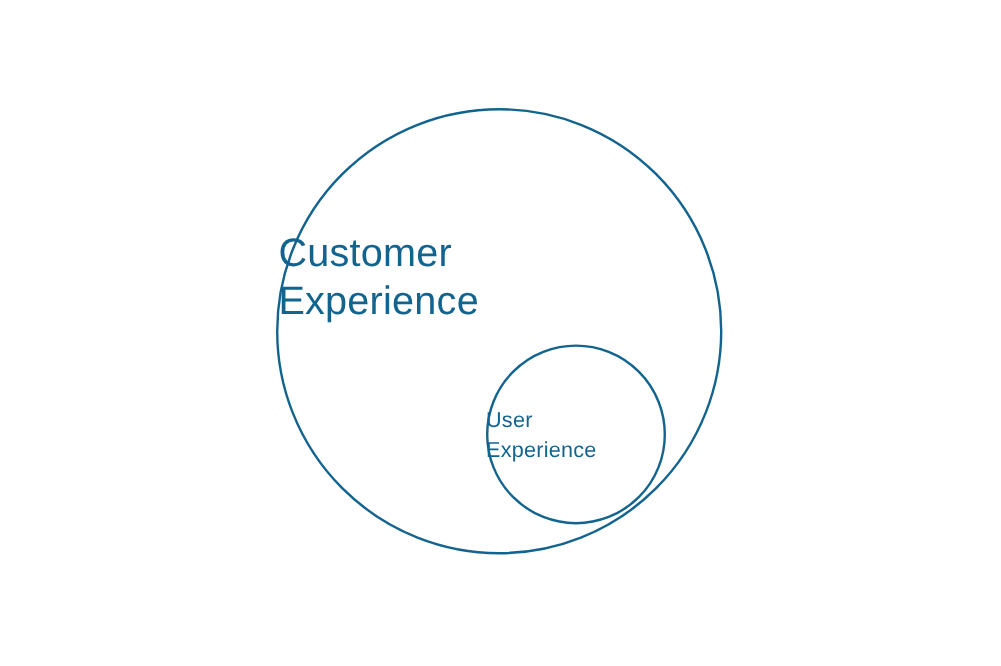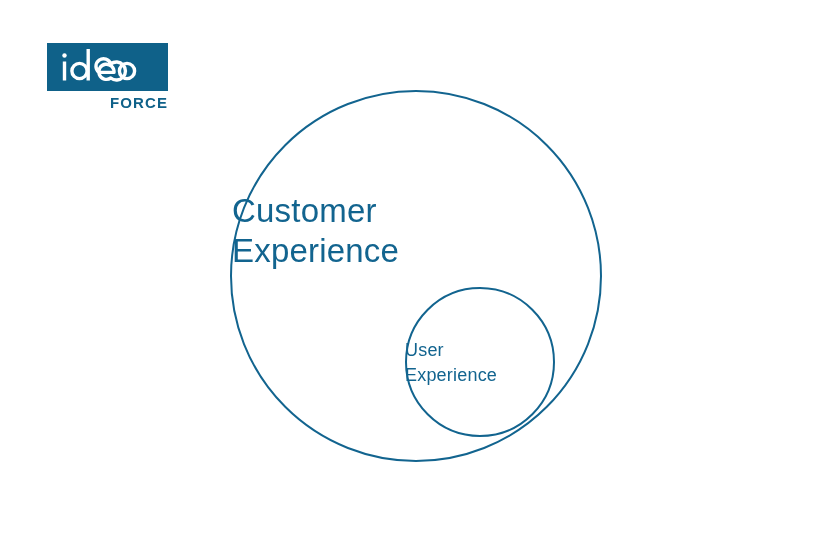--- a/index.html
+++ b/index.html
@@ -107,34 +107,14 @@
     <circle class="ring" id="outer-ring" cx="416" cy="276" r="185" stroke="#12648f" stroke-width="2" fill="none"></circle>
     <circle class="ring" id="inner-ring" cx="480" cy="362" r="74" stroke="#12648f" stroke-width="2" fill="none"></circle>
   </svg>
 
   <div class="circle-label" id="outer-circle-label" style="color: rgb(18, 100, 143);">Customer
 Experience</div>
 
   <div class="circle-label" id="inner-circle-label" style="color: rgb(18, 100, 143);">User
 Experience</div>
 
-  <div id="logo-block">
-    <div id="logo-mark" style="background: rgb(15, 97, 137);">
-      <svg id="logo-wordmark-svg" viewBox="0 0 121 48">
-
-        <circle cx="17.5" cy="12.5" r="2.2" fill="#ffffff"></circle>
-
-        <rect x="15.8" y="18.5" width="3.4" height="19" fill="#ffffff"></rect>
-
-        <path d="M41.2 6 L41.2 37.5" stroke="#ffffff" stroke-width="3.4" fill="none" stroke-linecap="butt"></path>
-        <circle cx="32.5" cy="28" r="7.6" fill="none" stroke="#ffffff" stroke-width="3.4"></circle>
-
-        <path d="M52.0 29.4 L67.0 29.4
-                 A7.6 7.6 0 1 0 63.8 35.0
-                 A9 9 0 1 0 63.8 21.0
-                 A7.6 7.6 0 1 0 52.0 29.4 Z" fill="none" stroke="#ffffff" stroke-width="3.4" stroke-linecap="round" stroke-linejoin="round"></path>
-        <circle cx="80.0" cy="28" r="7.6" fill="none" stroke="#ffffff" stroke-width="3.4"></circle>
-      </svg>
-    </div>
-    <div id="logo-subtext" style="color: rgb(15, 97, 137);">FORCE</div>
-  </div>
 
 </div>
 
 </body></html>

